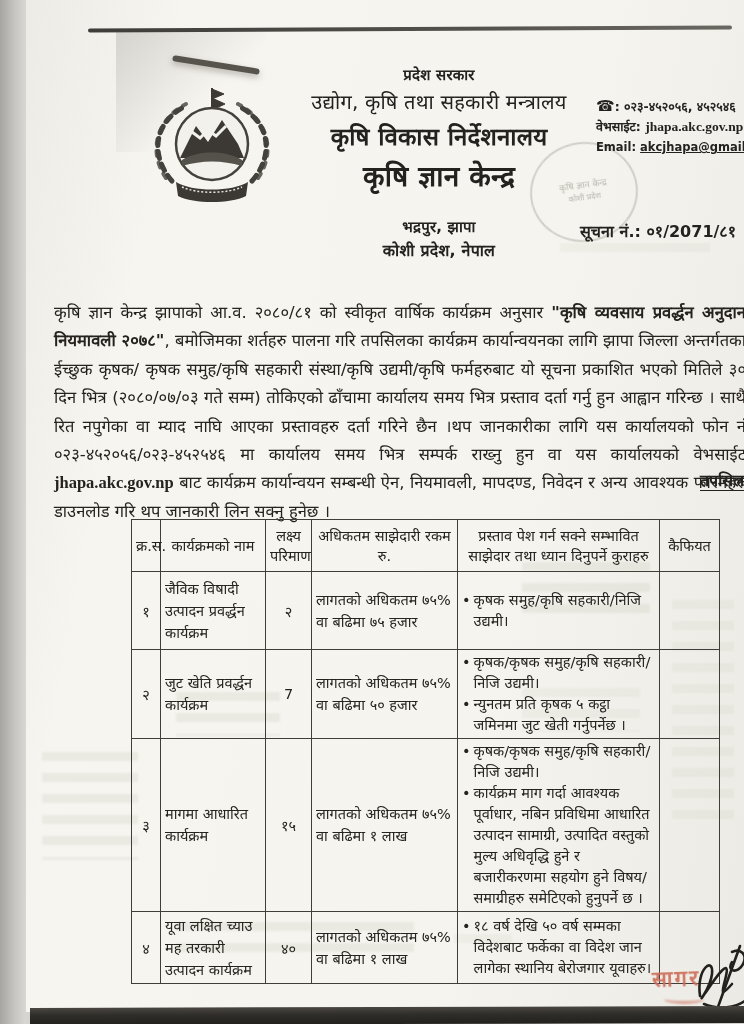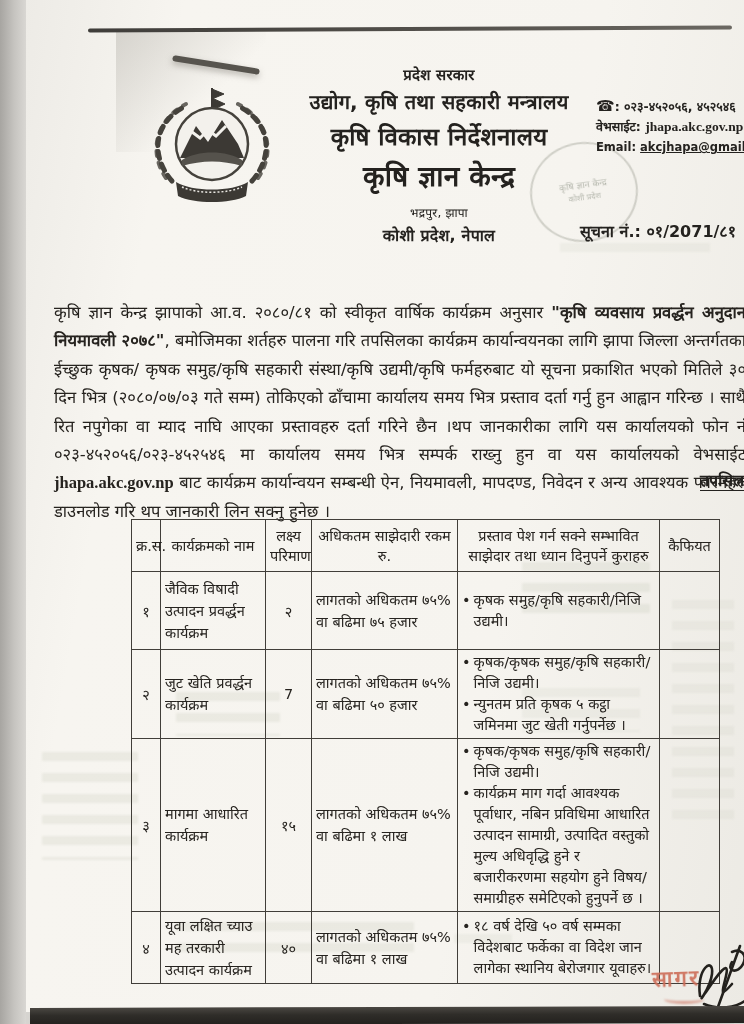--- a/index.html
+++ b/index.html
@@ -45,24 +45,24 @@
   }
   .ghost.lite { opacity:.35; }
 
   
   .emblem { position:absolute; left:118px; top:86px; width:140px; height:128px; }
   .head-center {
     position:absolute; left:248px; top:64px; width:334px; text-align:center;
     letter-spacing:.2px;
   }
   .hc-gov       { font-size:15px; font-weight:600; }
-  .hc-ministry  { font-size:20px; font-weight:700; margin-top:4px; }
+  .hc-ministry  { font-size:20px; font-weight:400; margin-top:4px; }
   .hc-dir       { font-size:24px; font-weight:700; margin-top:4px; }
   .hc-office    { font-size:28px; font-weight:700; margin-top:4px; }
-  .hc-addr1     { font-size:12px; font-weight:400; margin-top:10px; }
+  .hc-addr1     { font-size:15px; font-weight:700; margin-top:22px; }
   .hc-addr2     { font-size:16px; font-weight:600; margin-top:3px; }
 
   .stamp-ghost {
     position:absolute; left:506px; top:142px; width:108px; height:100px;
     border:2px solid rgba(110,116,100,.28); border-radius:50%;
     color:rgba(100,106,92,.45); font-size:9px; text-align:center;
     padding-top:34px; transform:rotate(-8deg); filter:blur(.6px);
   }
   .stamp-ghost .sg2 { font-size:8px; }
 

